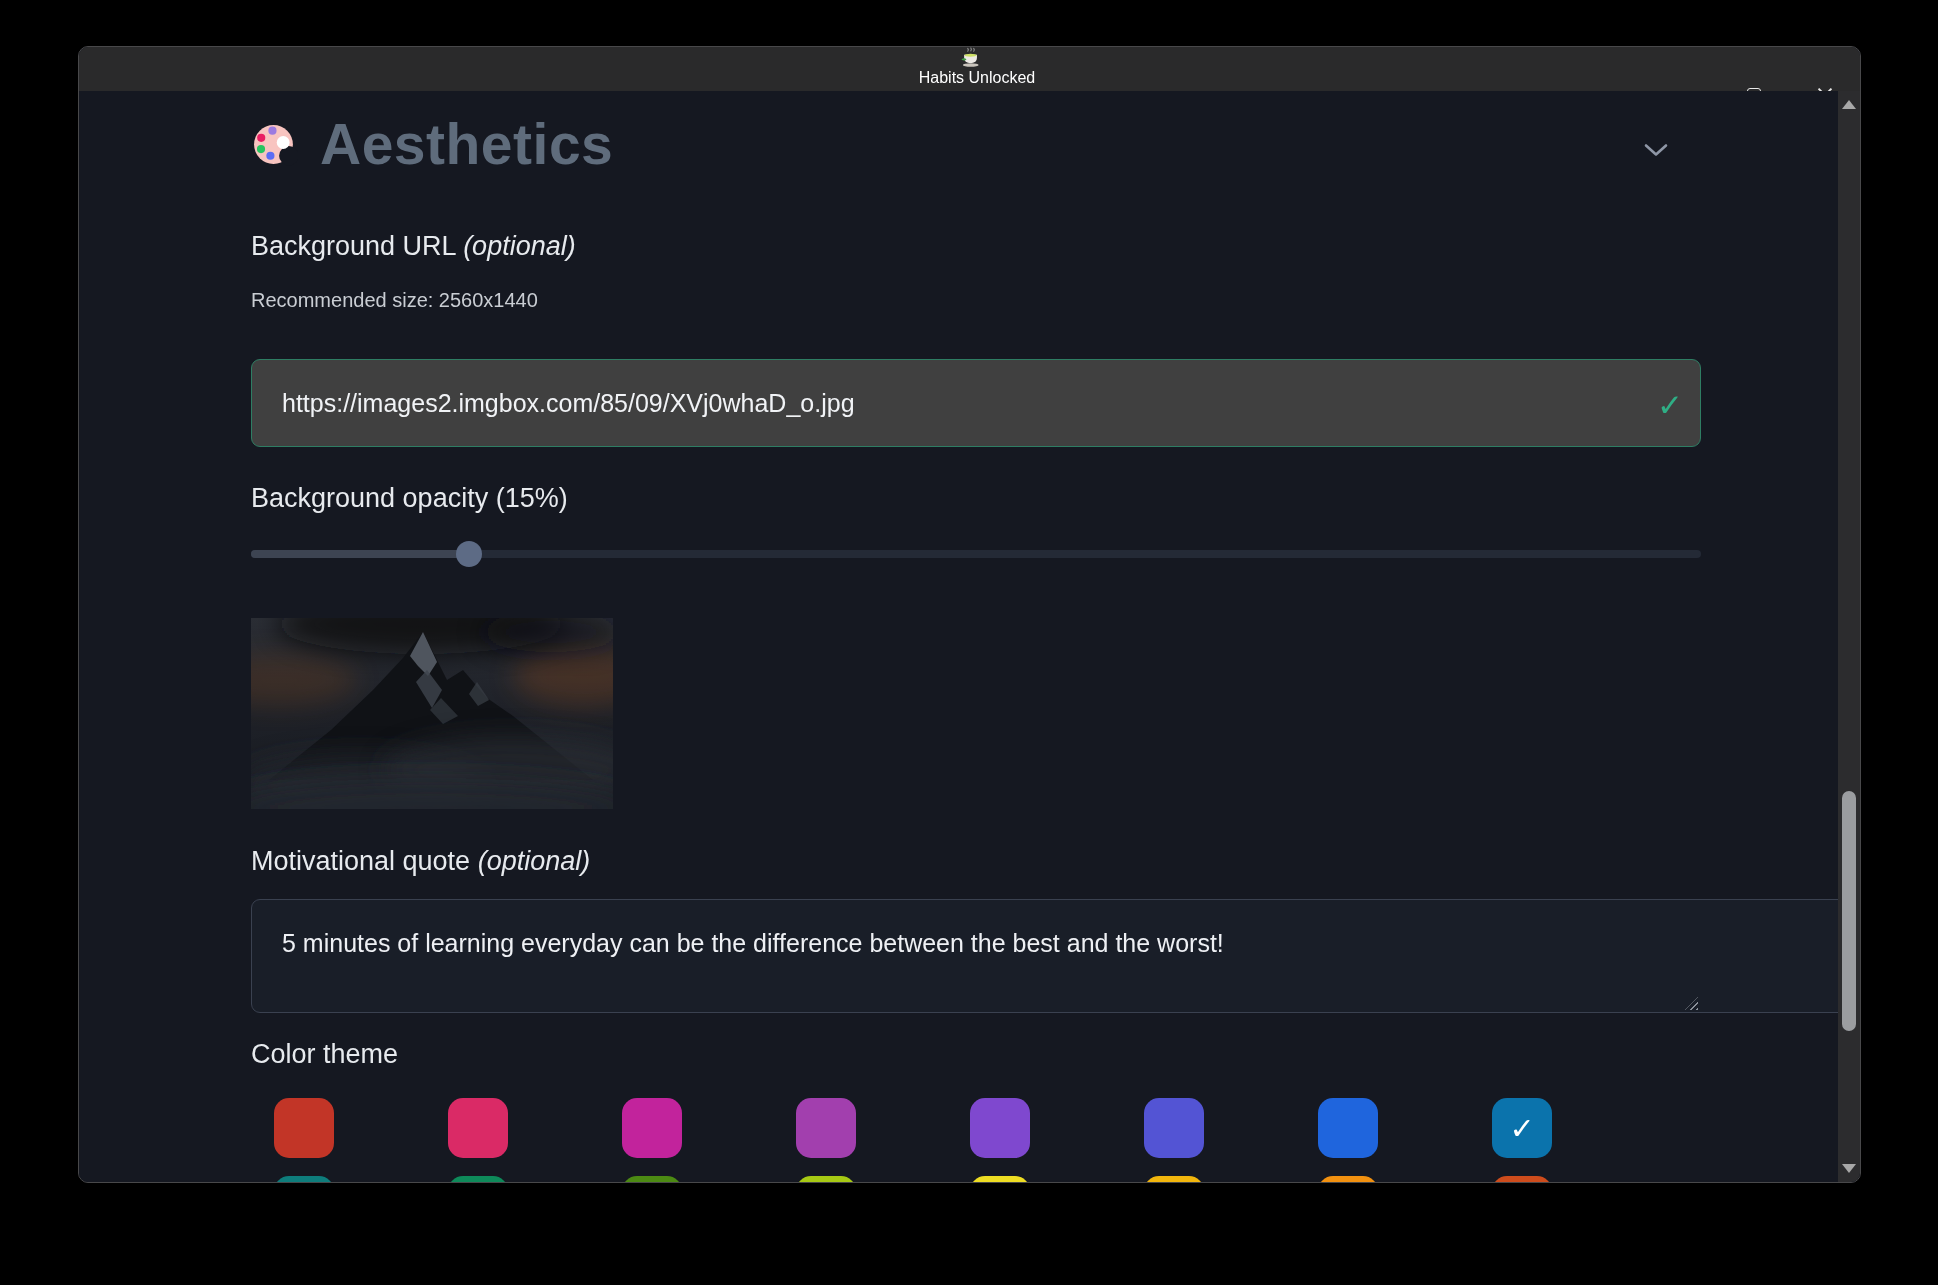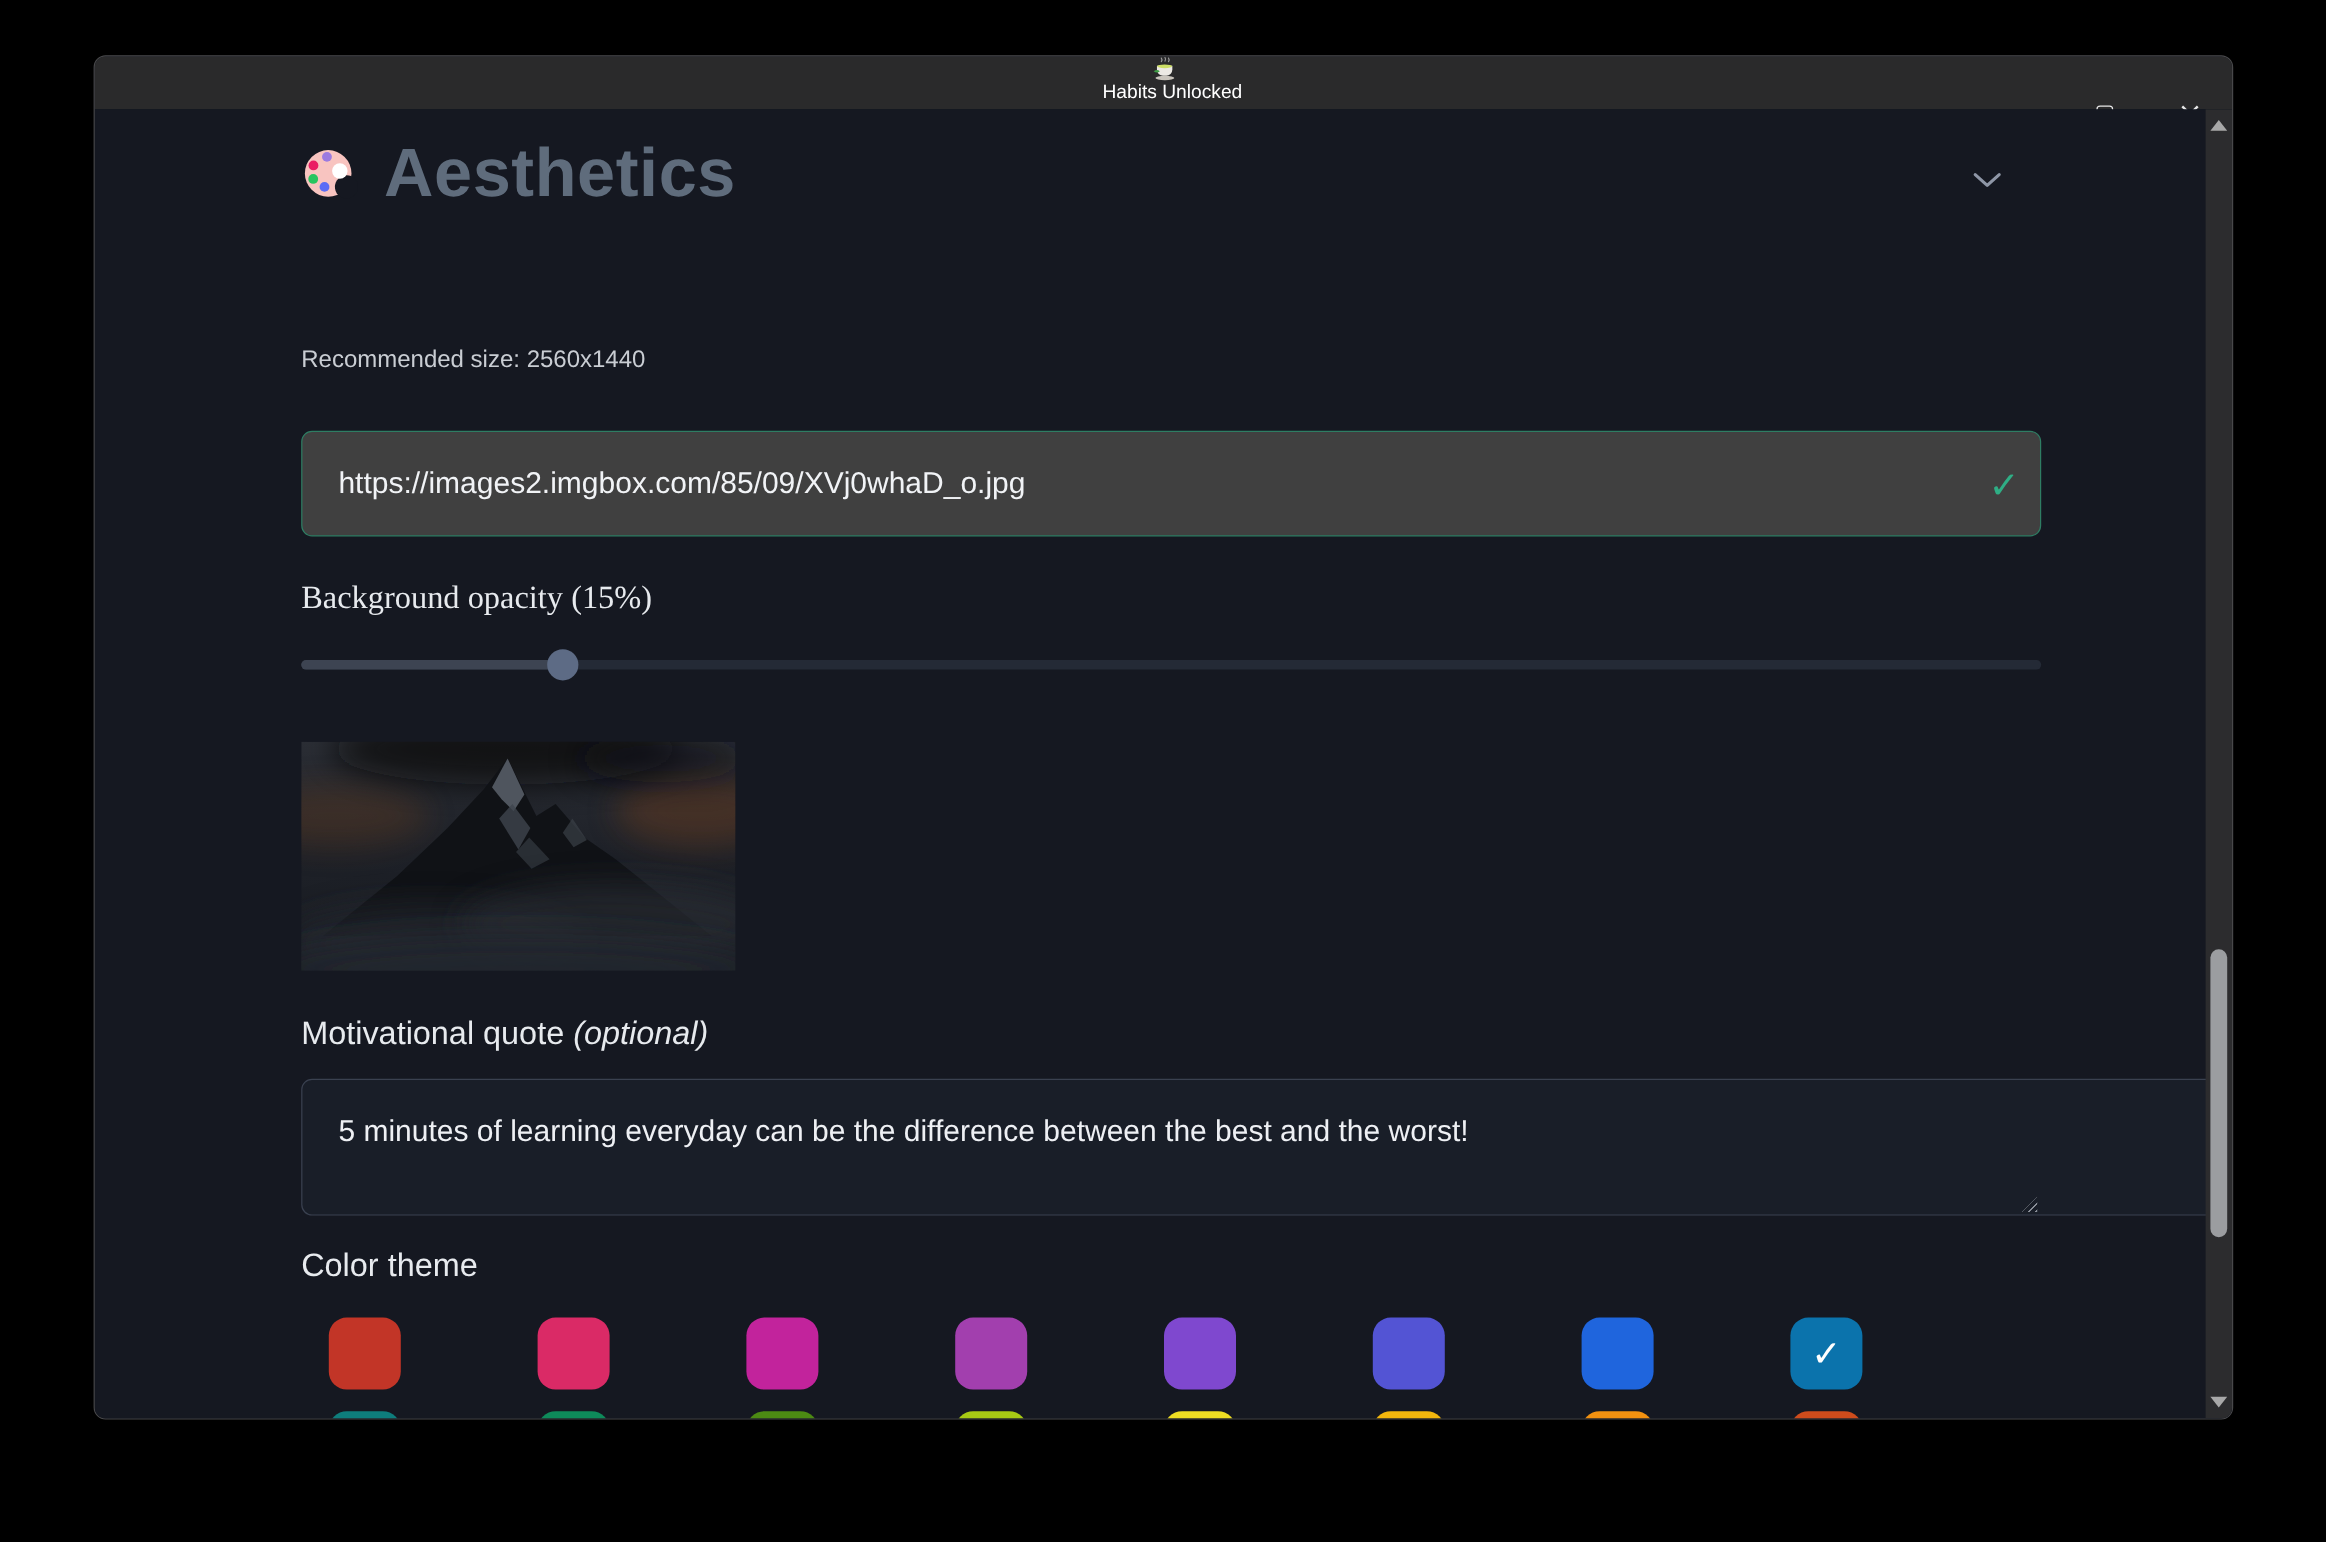--- a/index.html
+++ b/index.html
@@ -110,26 +110,30 @@
       </svg>
       <span class="section-title">Aesthetics</span>
     </div>
 
     <div class="chevron">
       <svg width="26" height="15" viewBox="0 0 26 15">
         <path d="M3 2.5 L13 11.5 L23 2.5" stroke="#8e96a6" stroke-width="2.6" fill="none" stroke-linecap="round" stroke-linejoin="round"></path>
       </svg>
     </div>
 
+    <div class="field-label" style="top:140px;">
+      <span>Background URL</span>
+      <span class="opt">(optional)</span>
+    </div>
     <div class="hint">Recommended size: 2560x1440</div>
 
     <input class="url-input" type="text" readonly="" value="https://images2.imgbox.com/85/09/XVj0whaD_o.jpg" style="">
     <span class="input-check">✓</span>
 
-    <div class="field-label" style="top:392px;font-family:Liberation Serif, serif;">Background opacity (15%)</div>
+    <div class="field-label" style="top:392px;">Background opacity (15%)</div>
 
     <div class="slider">
       <div class="slider-track"></div>
       <div class="slider-fill" style="width: 15%;"></div>
       <div class="slider-thumb" style="left: calc(15% - 13px);"></div>
     </div>
 
     <div class="preview">
       <svg width="362" height="191" viewBox="0 0 362 191" preserveAspectRatio="none">
         <defs>

